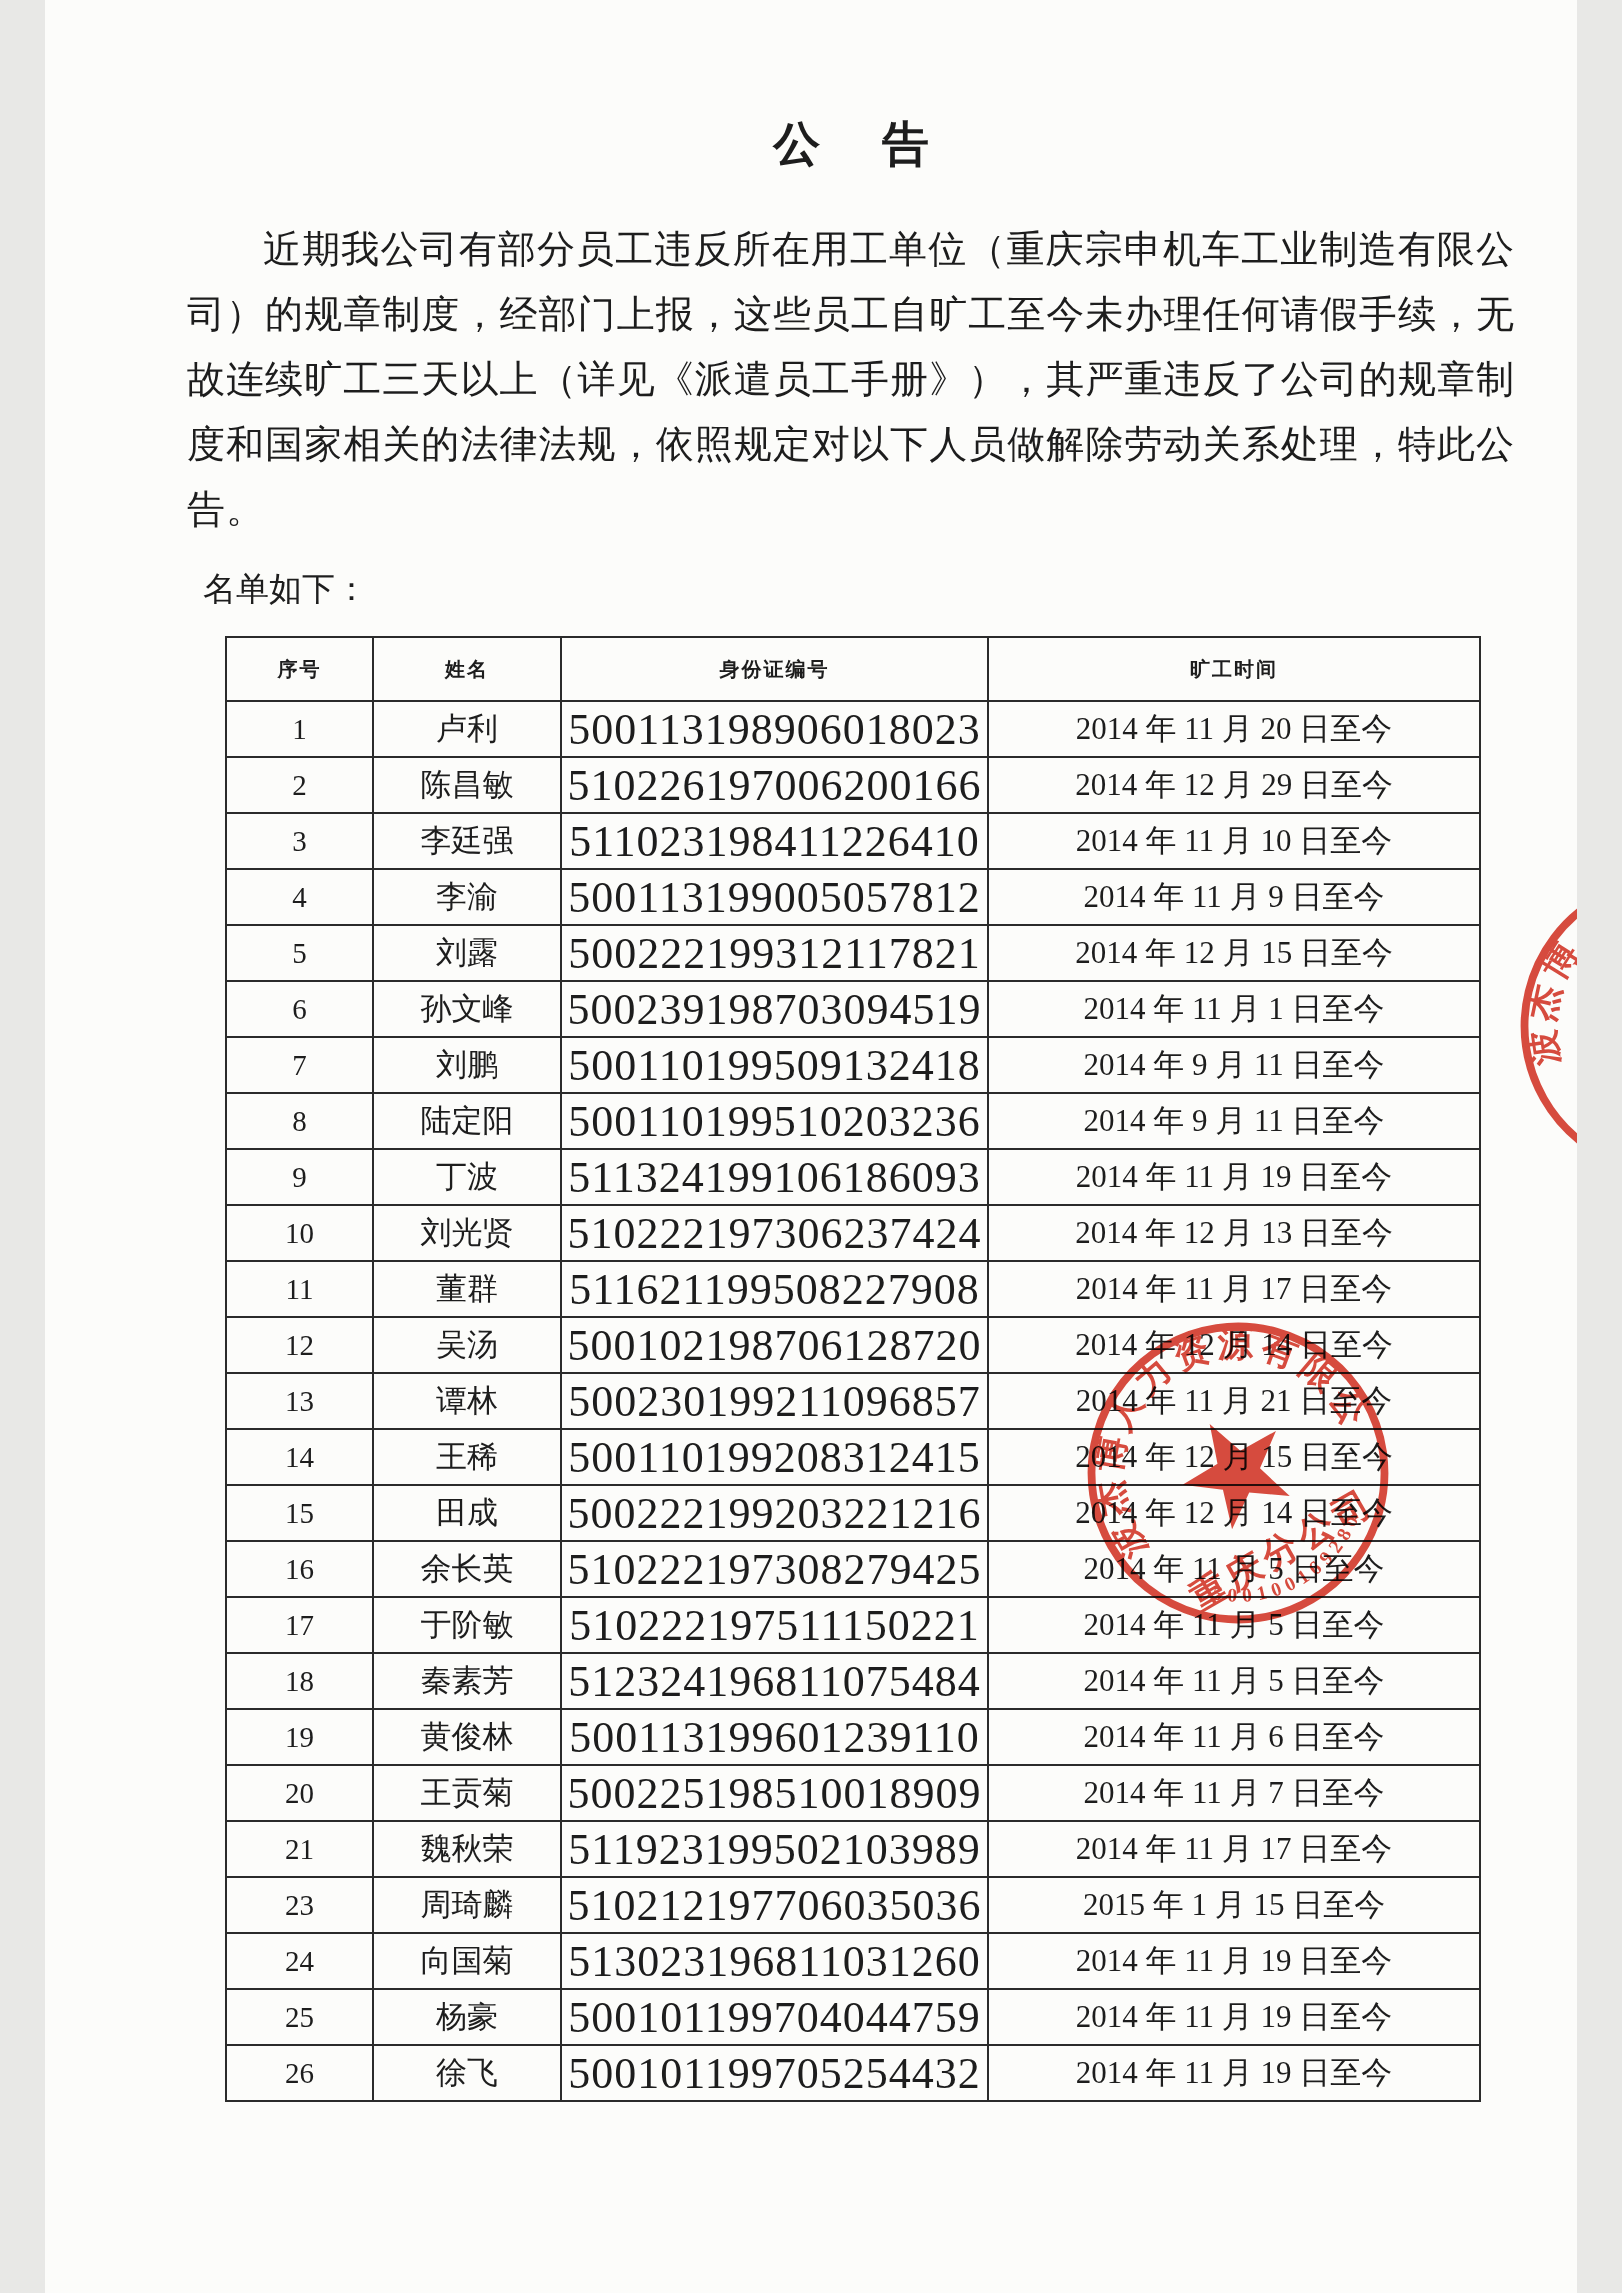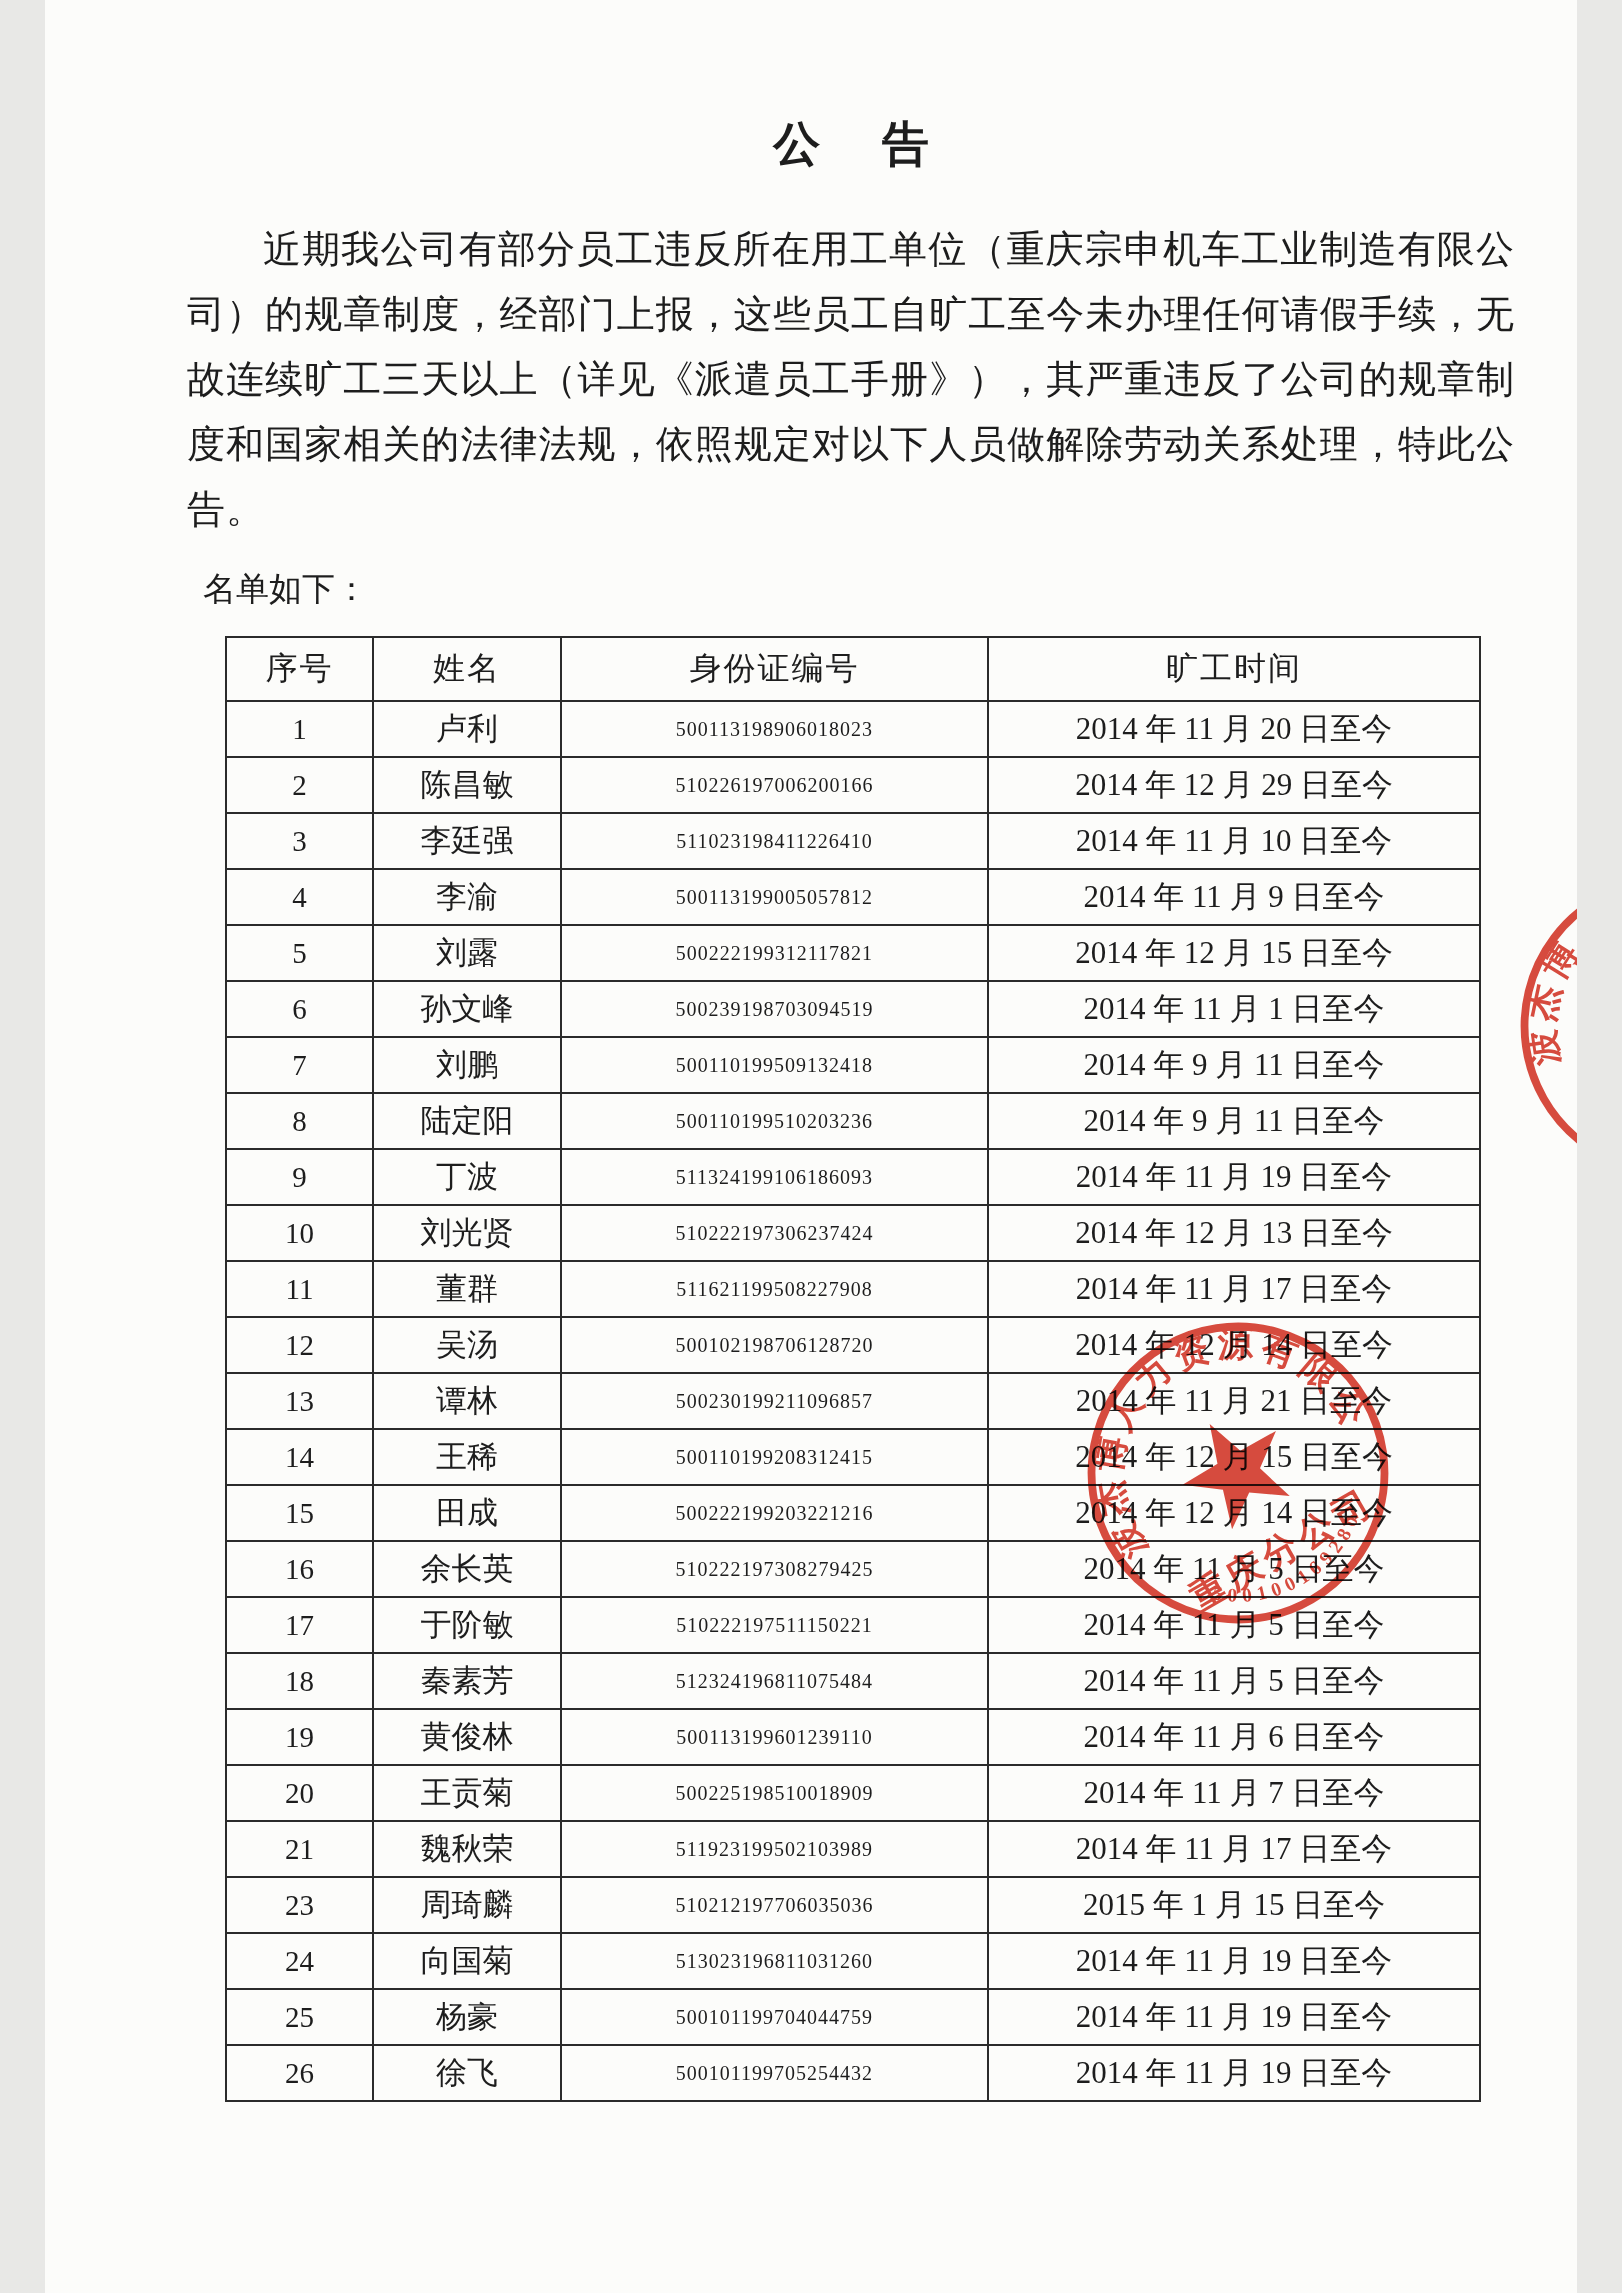--- a/index.html
+++ b/index.html
@@ -45,30 +45,30 @@
   }
   .roster th,.roster td{
     border:2px solid #2b2b2b;
     text-align:center;
     vertical-align:middle;
     padding:0;
     overflow:hidden;
   }
   .roster thead th{
     height:62px;
-    font-size:32px;
-    font-weight:400;
+    font-size:20px;
+    font-weight:700;
     letter-spacing:2px;
   }
   .roster td{
     height:54px;
     font-size:31px;
   }
   .roster td.num-cell{font-size:29px;}
-  .roster td.id-cell{font-size:20px;letter-spacing:1px;}
+  .roster td.id-cell{font-size:44px;letter-spacing:1px;}
   .col-no{width:147px;}
   .col-name{width:188px;}
   .col-id{width:427px;}
   .col-date{width:492px;}
 
   
   .stamp{
     position:absolute;
     width:332px;height:332px;
     color:#d5382a;

